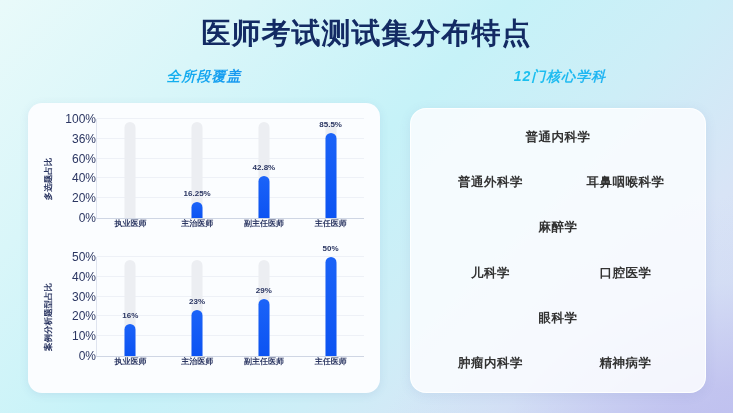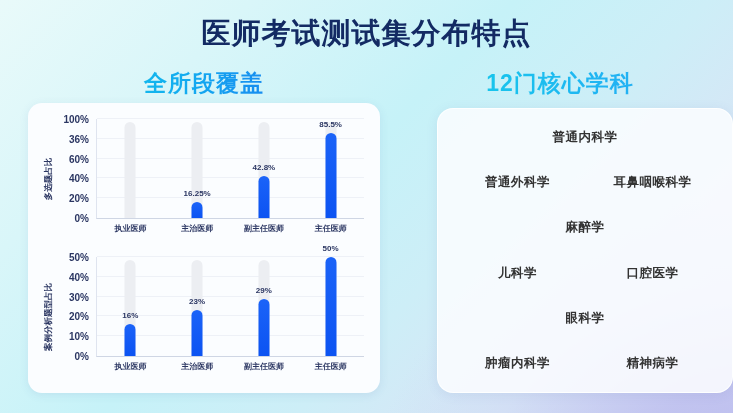--- a/index.html
+++ b/index.html
@@ -20,23 +20,24 @@
     text-align: center;
     font-size: 29px;
     font-weight: bold;
     letter-spacing: 1px;
     color: #132a63;
   }
 
   
   .sec-head {
     position: absolute;
-    font-size: 23px;
+    font-size: 14px;
     font-weight: bold;
     letter-spacing: 1px;
+    font-style: italic;
   }
   .sec-head-left {
     top: 68px; left: 28px; width: 352px; text-align: center;
     background: linear-gradient(90deg, #0fd6e8 0%, #14a8f0 48%, #1c5ef0 100%);
     -webkit-background-clip: text;
     background-clip: text;
     color: transparent;
     -webkit-text-fill-color: transparent;
   }
   .sec-head-right {
@@ -84,24 +85,24 @@
   }
   .gridline {
     position: absolute;
     left: 0; right: 0;
     height: 1px;
     background: #eef1f7;
   }
   .ytick {
     position: absolute;
     right: 100%;
-    margin-right: 8px;
+    margin-right: 1px;
     transform: translateY(-50%);
-    font-size: 10px;
-    font-weight: bold;
+    font-size: 12px;
+    font-weight: normal;
     color: #2b3662;
     white-space: nowrap;
   }
 
   .bar-slot {
     position: absolute;
     bottom: 0;
     width: 67px;
     height: 100%;
   }
@@ -127,21 +128,20 @@
     left: 50%;
     transform: translateX(-50%);
     font-size: 8px;
     font-weight: bold;
     color: #2b3662;
     white-space: nowrap;
   }
   .xlabel {
     position: absolute;
     top: 100%;
-    margin-top: 5px;
     left: 50%;
     transform: translateX(-50%);
     font-size: 8px;
     font-weight: bold;
     color: #2b3662;
     white-space: nowrap;
   }
 
   
   .subject-card {
@@ -149,21 +149,20 @@
     top: 108px; left: 410px;
     width: 296px; height: 285px;
     background: rgba(252,253,255,0.86);
     border: 1px solid rgba(255,255,255,0.9);
     border-radius: 16px;
     box-shadow: 0 2px 12px rgba(80,100,170,0.10);
     display: flex;
     flex-direction: column;
     justify-content: center;
     padding: 6px 12px;
-    margin-left: 27px;
   }
   .subject-row {
     display: flex;
     flex: 1;
     align-items: center;
   }
   .subject-cell {
     flex: 1;
     text-align: center;
     font-size: 12.5px;

